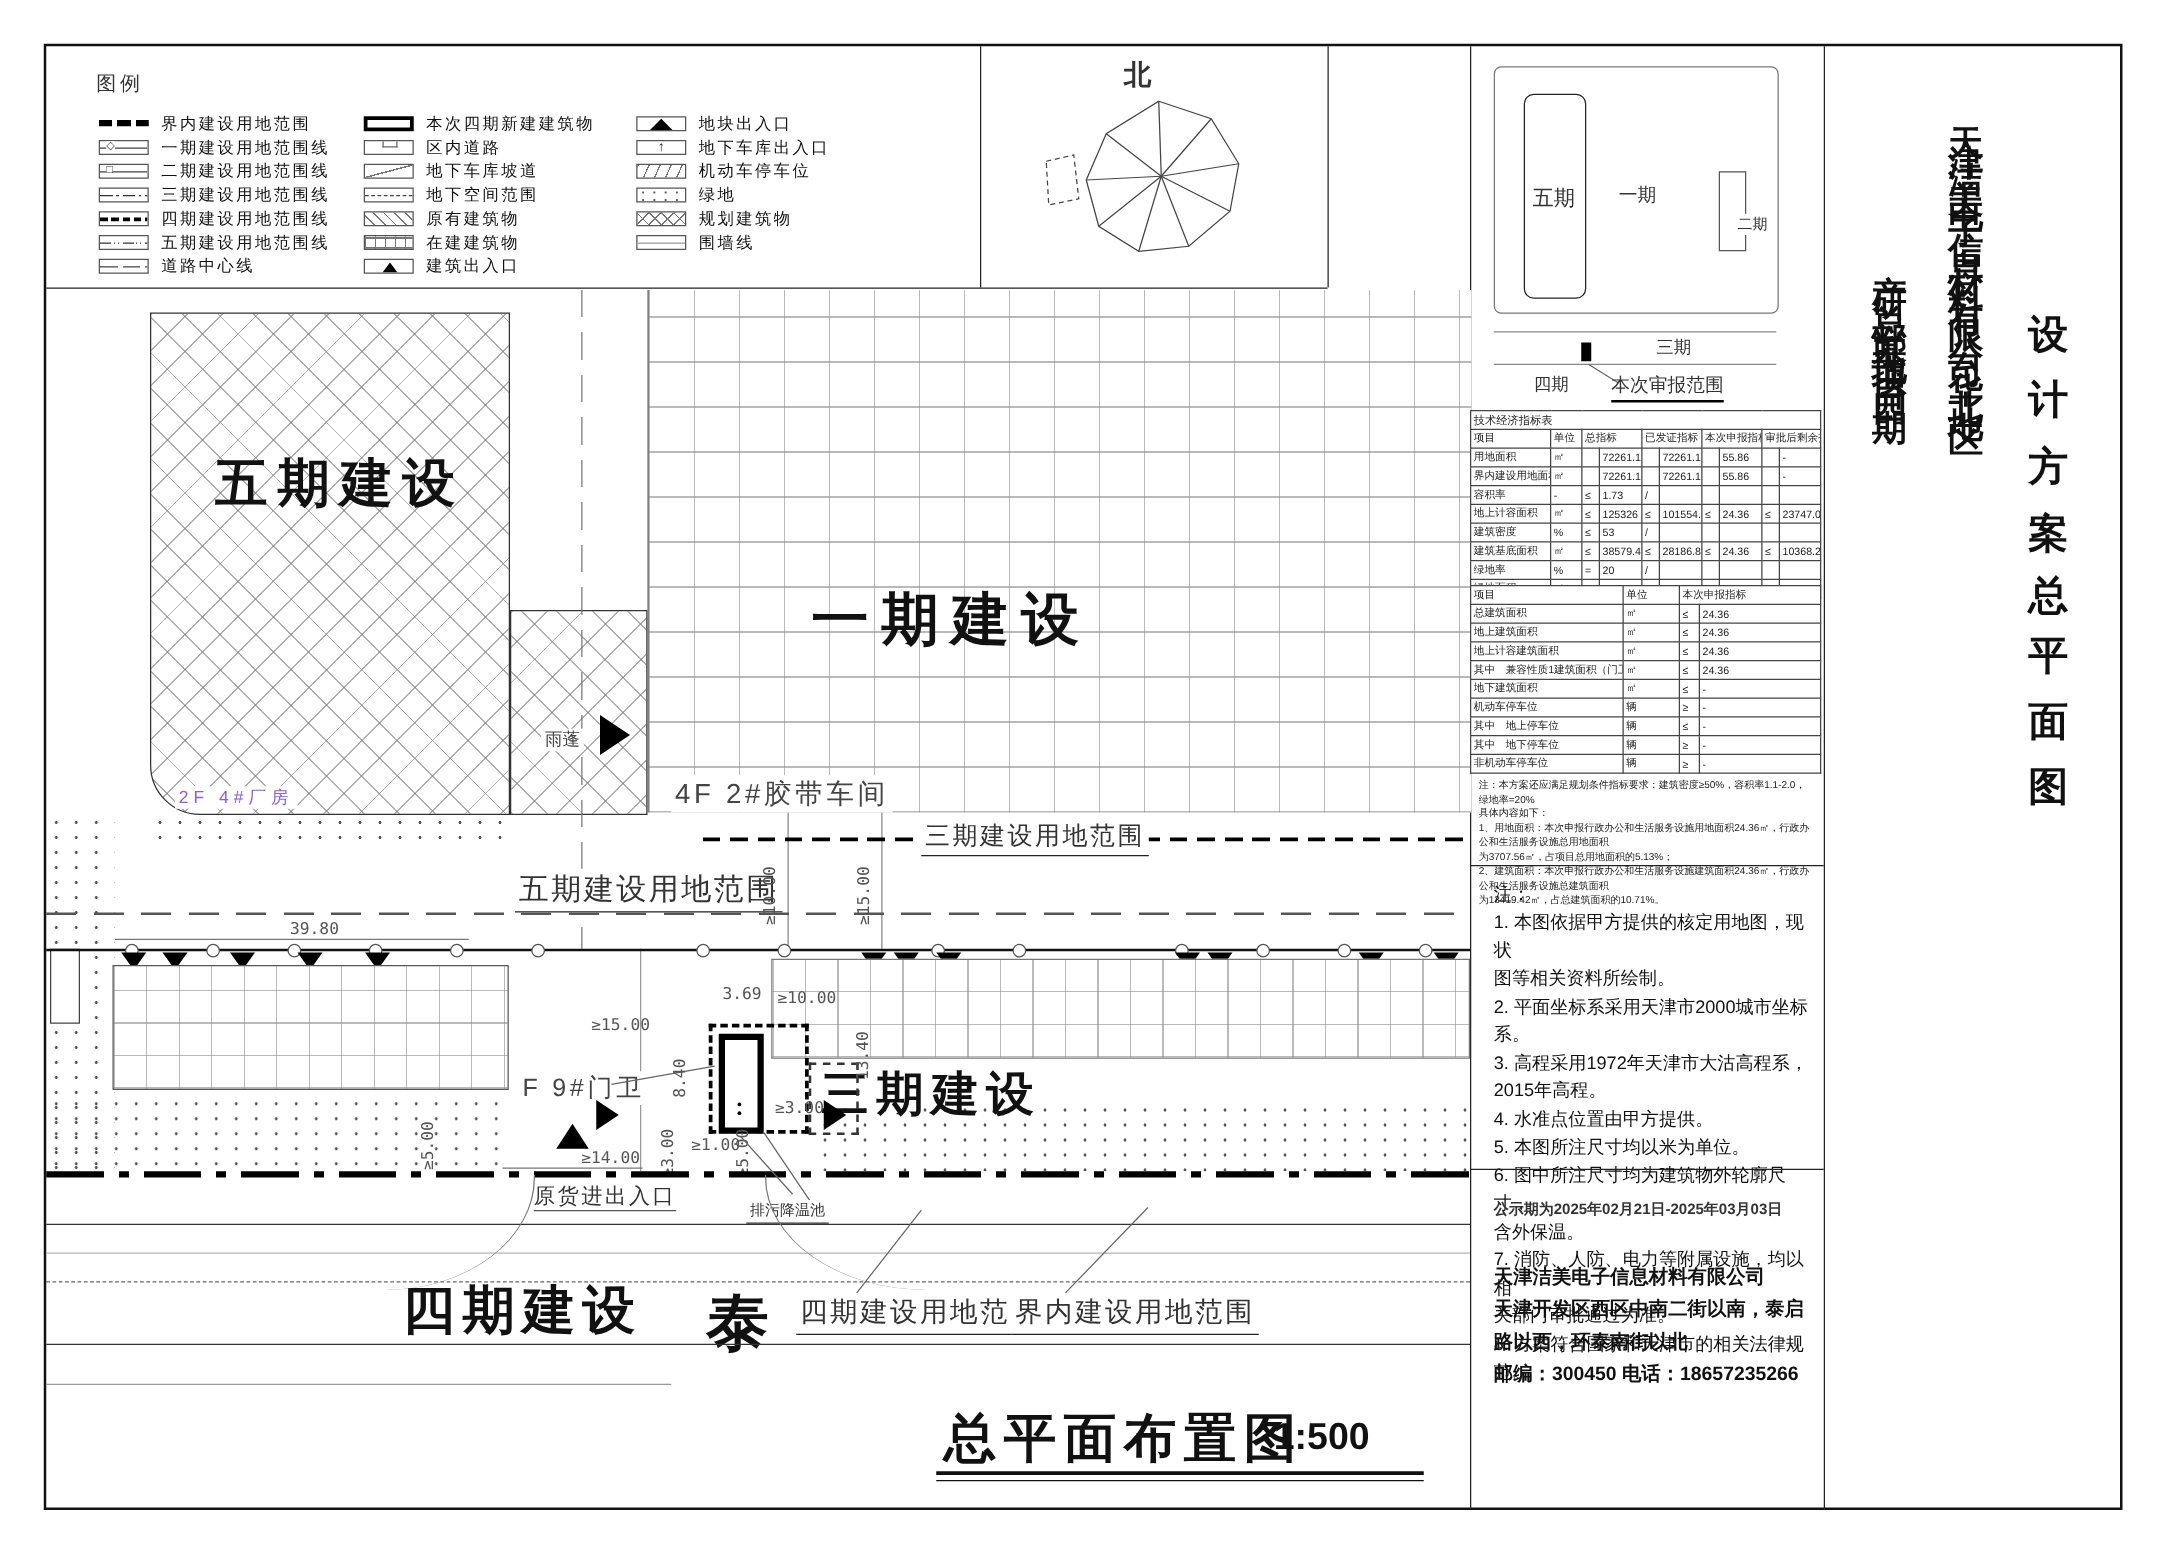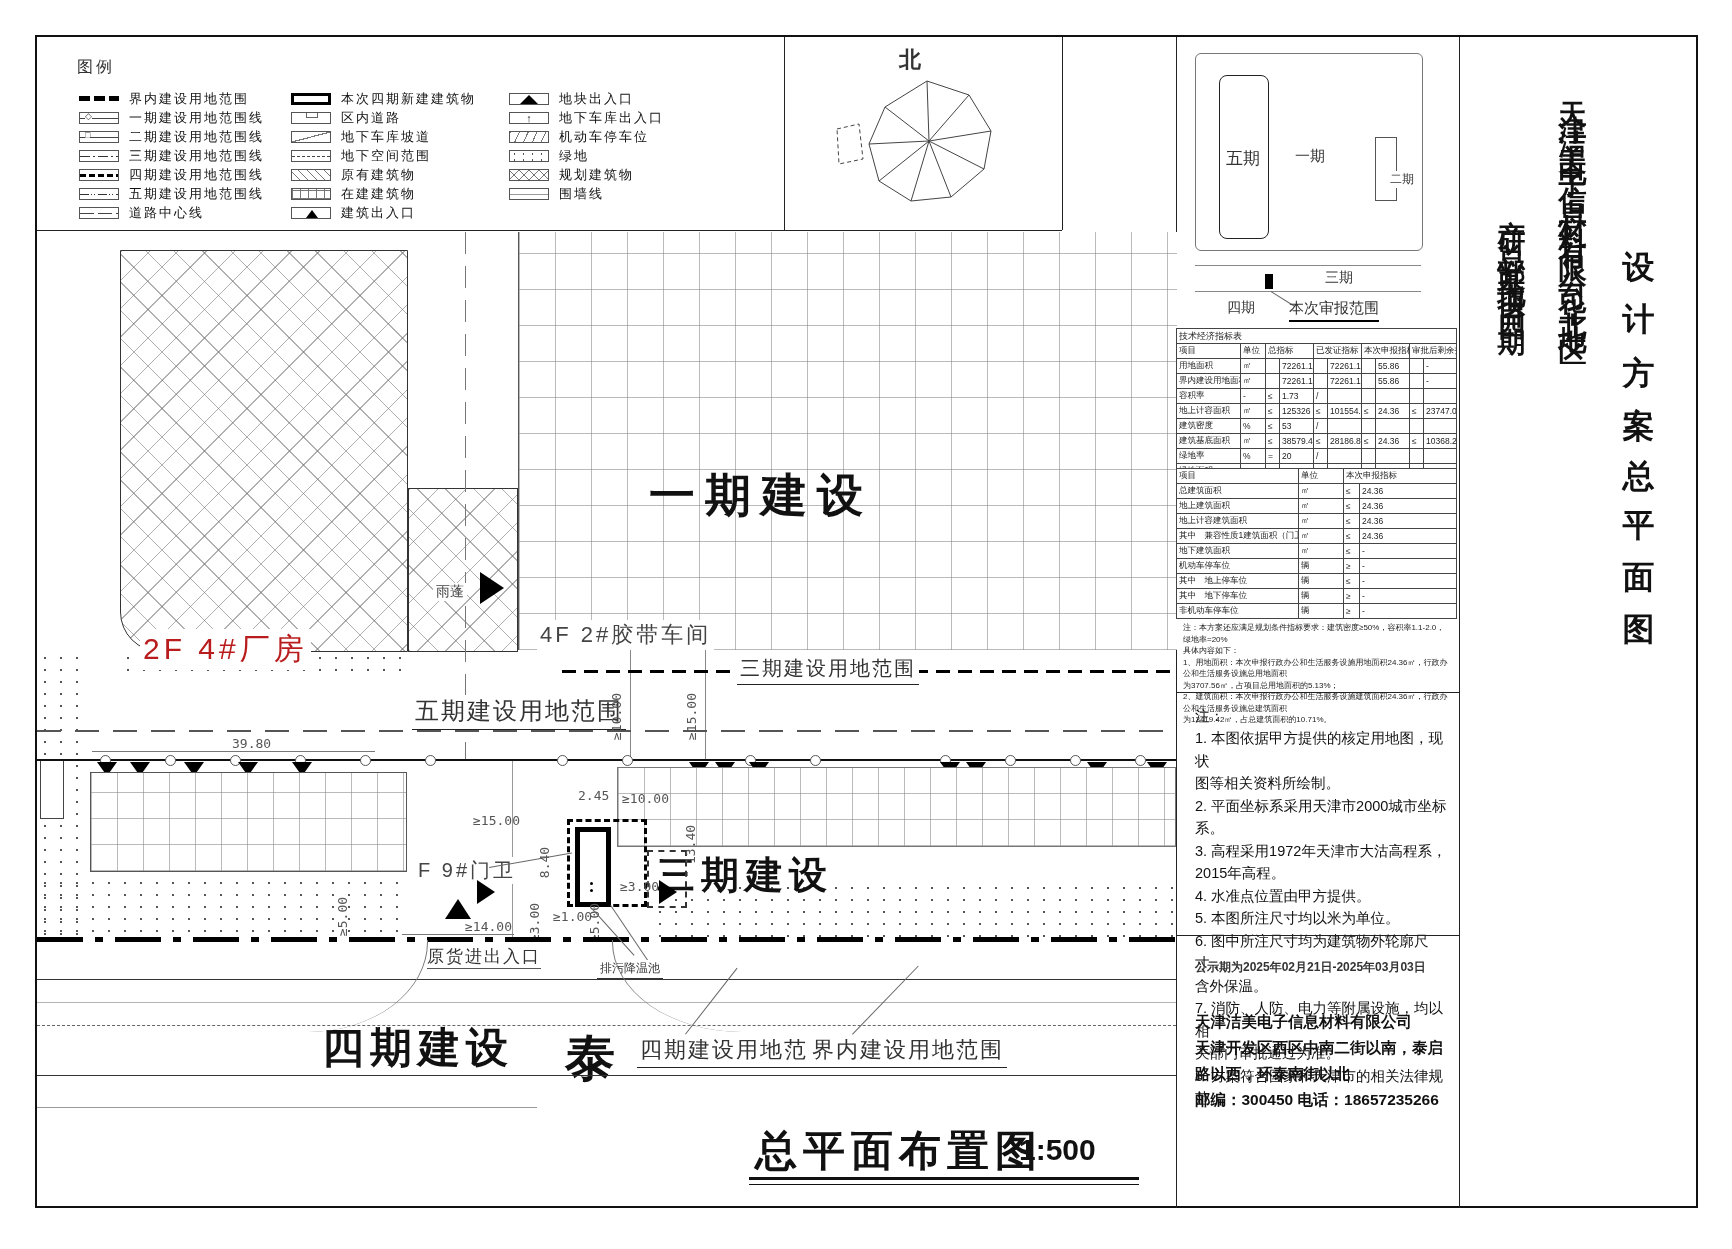--- a/index.html
+++ b/index.html
@@ -194,26 +194,27 @@
   <div class="dots" style="left:0;top:615px;width:55px;height:285px;"></div>
   <div class="dots" style="left:0;top:840px;width:365px;height:60px;"></div>
   <div class="dots" style="left:615px;top:845px;width:524px;height:55px;"></div>
   <div class="abs" style="left:3px;top:722px;width:22px;height:58px;background:#fff;border:1px solid #444;"></div>
 
   <div class="dashv" style="left:428px;top:195px;height:527px;"></div>
   <div class="vl" style="left:475px;top:722px;height:178px;background:#999;"></div>
   <div class="vl" style="left:593px;top:613px;height:109px;background:#888;"></div>
   <div class="vl" style="left:668px;top:613px;height:109px;background:#888;"></div>
 
+  <div class="biglabel" style="left:135px;top:322px;font-size:42px;letter-spacing:8px;">五期建设</div>
   <div class="biglabel" style="left:612px;top:428px;font-size:46px;letter-spacing:10px;">一期建设</div>
   <div class="biglabel" style="left:620px;top:813px;font-size:38px;letter-spacing:6px;">三期建设</div>
   <div class="biglabel" style="left:285px;top:983px;font-size:42px;letter-spacing:6px;">四期建设</div>
   <div class="biglabel" style="left:528px;top:988px;font-size:50px;">泰</div>
 
-  <div class="cad onpat" style="left:103px;top:592px;font-size:30px;letter-spacing:4px;color:#b91c1c;">2F 4#厂房</div>
+  <div class="cad onpat" style="left:103px;top:592px;font-size:14px;letter-spacing:4px;color:#8b5cf6;">2F 4#厂房</div>
   <div class="cad onpat" style="left:500px;top:583px;font-size:22px;letter-spacing:3px;color:#444;">4F 2#胶带车间</div>
   <div class="cad onpat" style="left:396px;top:546px;font-size:14px;color:#444;">雨蓬</div>
   <div class="cad onpat" style="left:68px;top:745px;font-size:19px;letter-spacing:2px;color:#444;">2F 11#变电站</div>
   <div class="cad onpat" style="left:648px;top:745px;font-size:19px;letter-spacing:2px;color:#444;">1F 10#锅炉房</div>
   <div class="cad onpat" style="left:378px;top:820px;font-size:20px;letter-spacing:3px;color:#444;">F 9#门卫</div>
 
   <div class="dashh" style="left:0;top:693px;width:1139px;"></div>
   <div class="cad onpat" style="left:375px;top:658px;font-size:24px;letter-spacing:2px;border-bottom:1.5px solid #222;padding-bottom:2px;">五期建设用地范围</div>
   <div class="thickdash3" style="left:525px;top:633px;width:614px;"></div>
   <div class="cad onpat" style="left:700px;top:618px;font-size:20px;letter-spacing:2px;border-bottom:1.5px solid #222;padding-bottom:2px;">三期建设用地范围</div>
@@ -258,21 +259,21 @@
   <div class="abs" style="left:610px;top:813px;width:40px;height:58px;border:2px dashed #333;box-sizing:border-box;"></div>
   <div class="tri-right" style="left:440px;top:843px;border-top-width:12px;border-bottom-width:12px;border-left-width:18px;"></div>
   <div class="tri-right" style="left:622px;top:843px;border-top-width:12px;border-bottom-width:12px;border-left-width:18px;"></div>
   <div class="tri-up" style="left:408px;top:862px;"></div>
   <div class="leader" style="left:452px;top:830px;width:84px;transform:rotate(-10deg);"></div>
 
   <div class="hl" style="left:55px;top:714px;width:283px;background:#777;"></div>
   <div class="dim" style="left:195px;top:699px;">39.80</div>
   <div class="dim dimv" style="left:556px;top:672px;">≥10.00</div>
   <div class="dim dimv" style="left:631px;top:672px;">≥15.00</div>
-  <div class="dim" style="left:541px;top:751px;">2.45</div>
+  <div class="dim" style="left:541px;top:751px;">3.69</div>
   <div class="dim" style="left:585px;top:754px;">≥10.00</div>
   <div class="dim" style="left:436px;top:776px;">≥15.00</div>
   <div class="dim dimv" style="left:492px;top:818px;">8.40</div>
   <div class="dim dimv" style="left:634px;top:800px;">13.40</div>
   <div class="dim" style="left:583px;top:842px;">≥3.00</div>
   <div class="hl" style="left:365px;top:897px;width:112px;background:#777;"></div>
   <div class="dim" style="left:428px;top:882px;">≥14.00</div>
   <div class="dim dimv" style="left:286px;top:872px;">≥5.00</div>
   <div class="dim dimv" style="left:478px;top:878px;">≥3.00</div>
   <div class="dim" style="left:516px;top:872px;">≥1.00</div>

